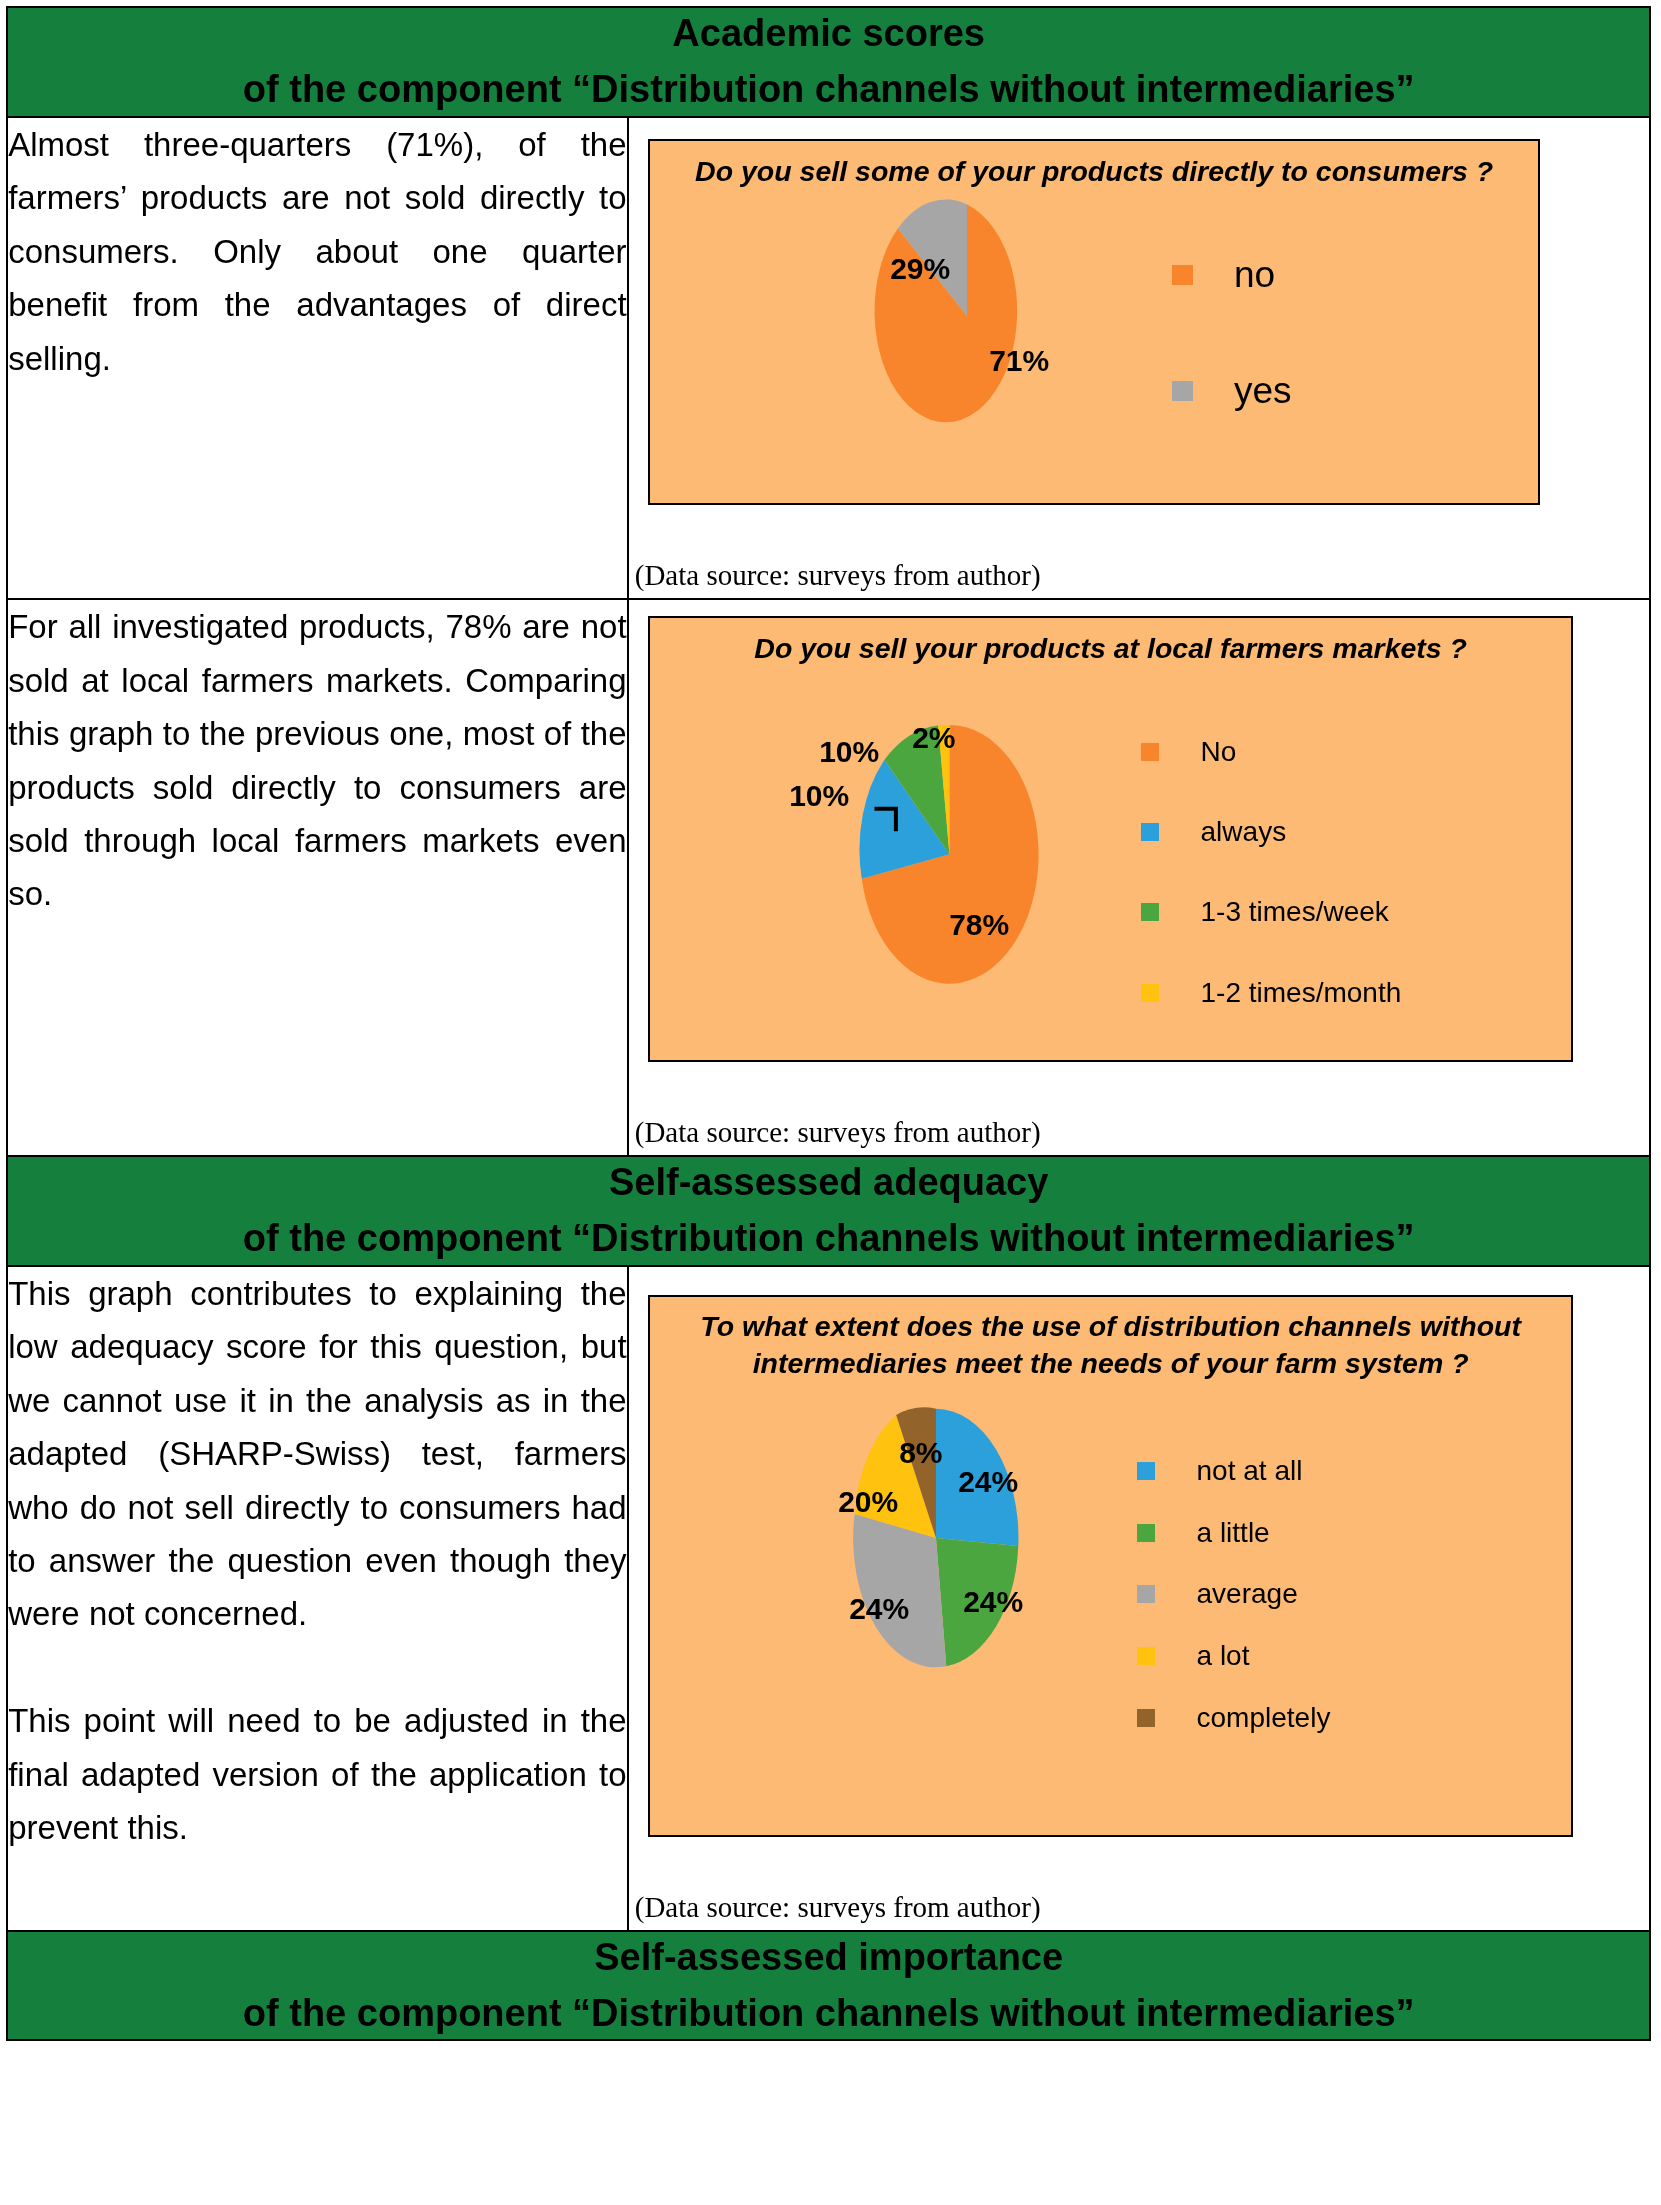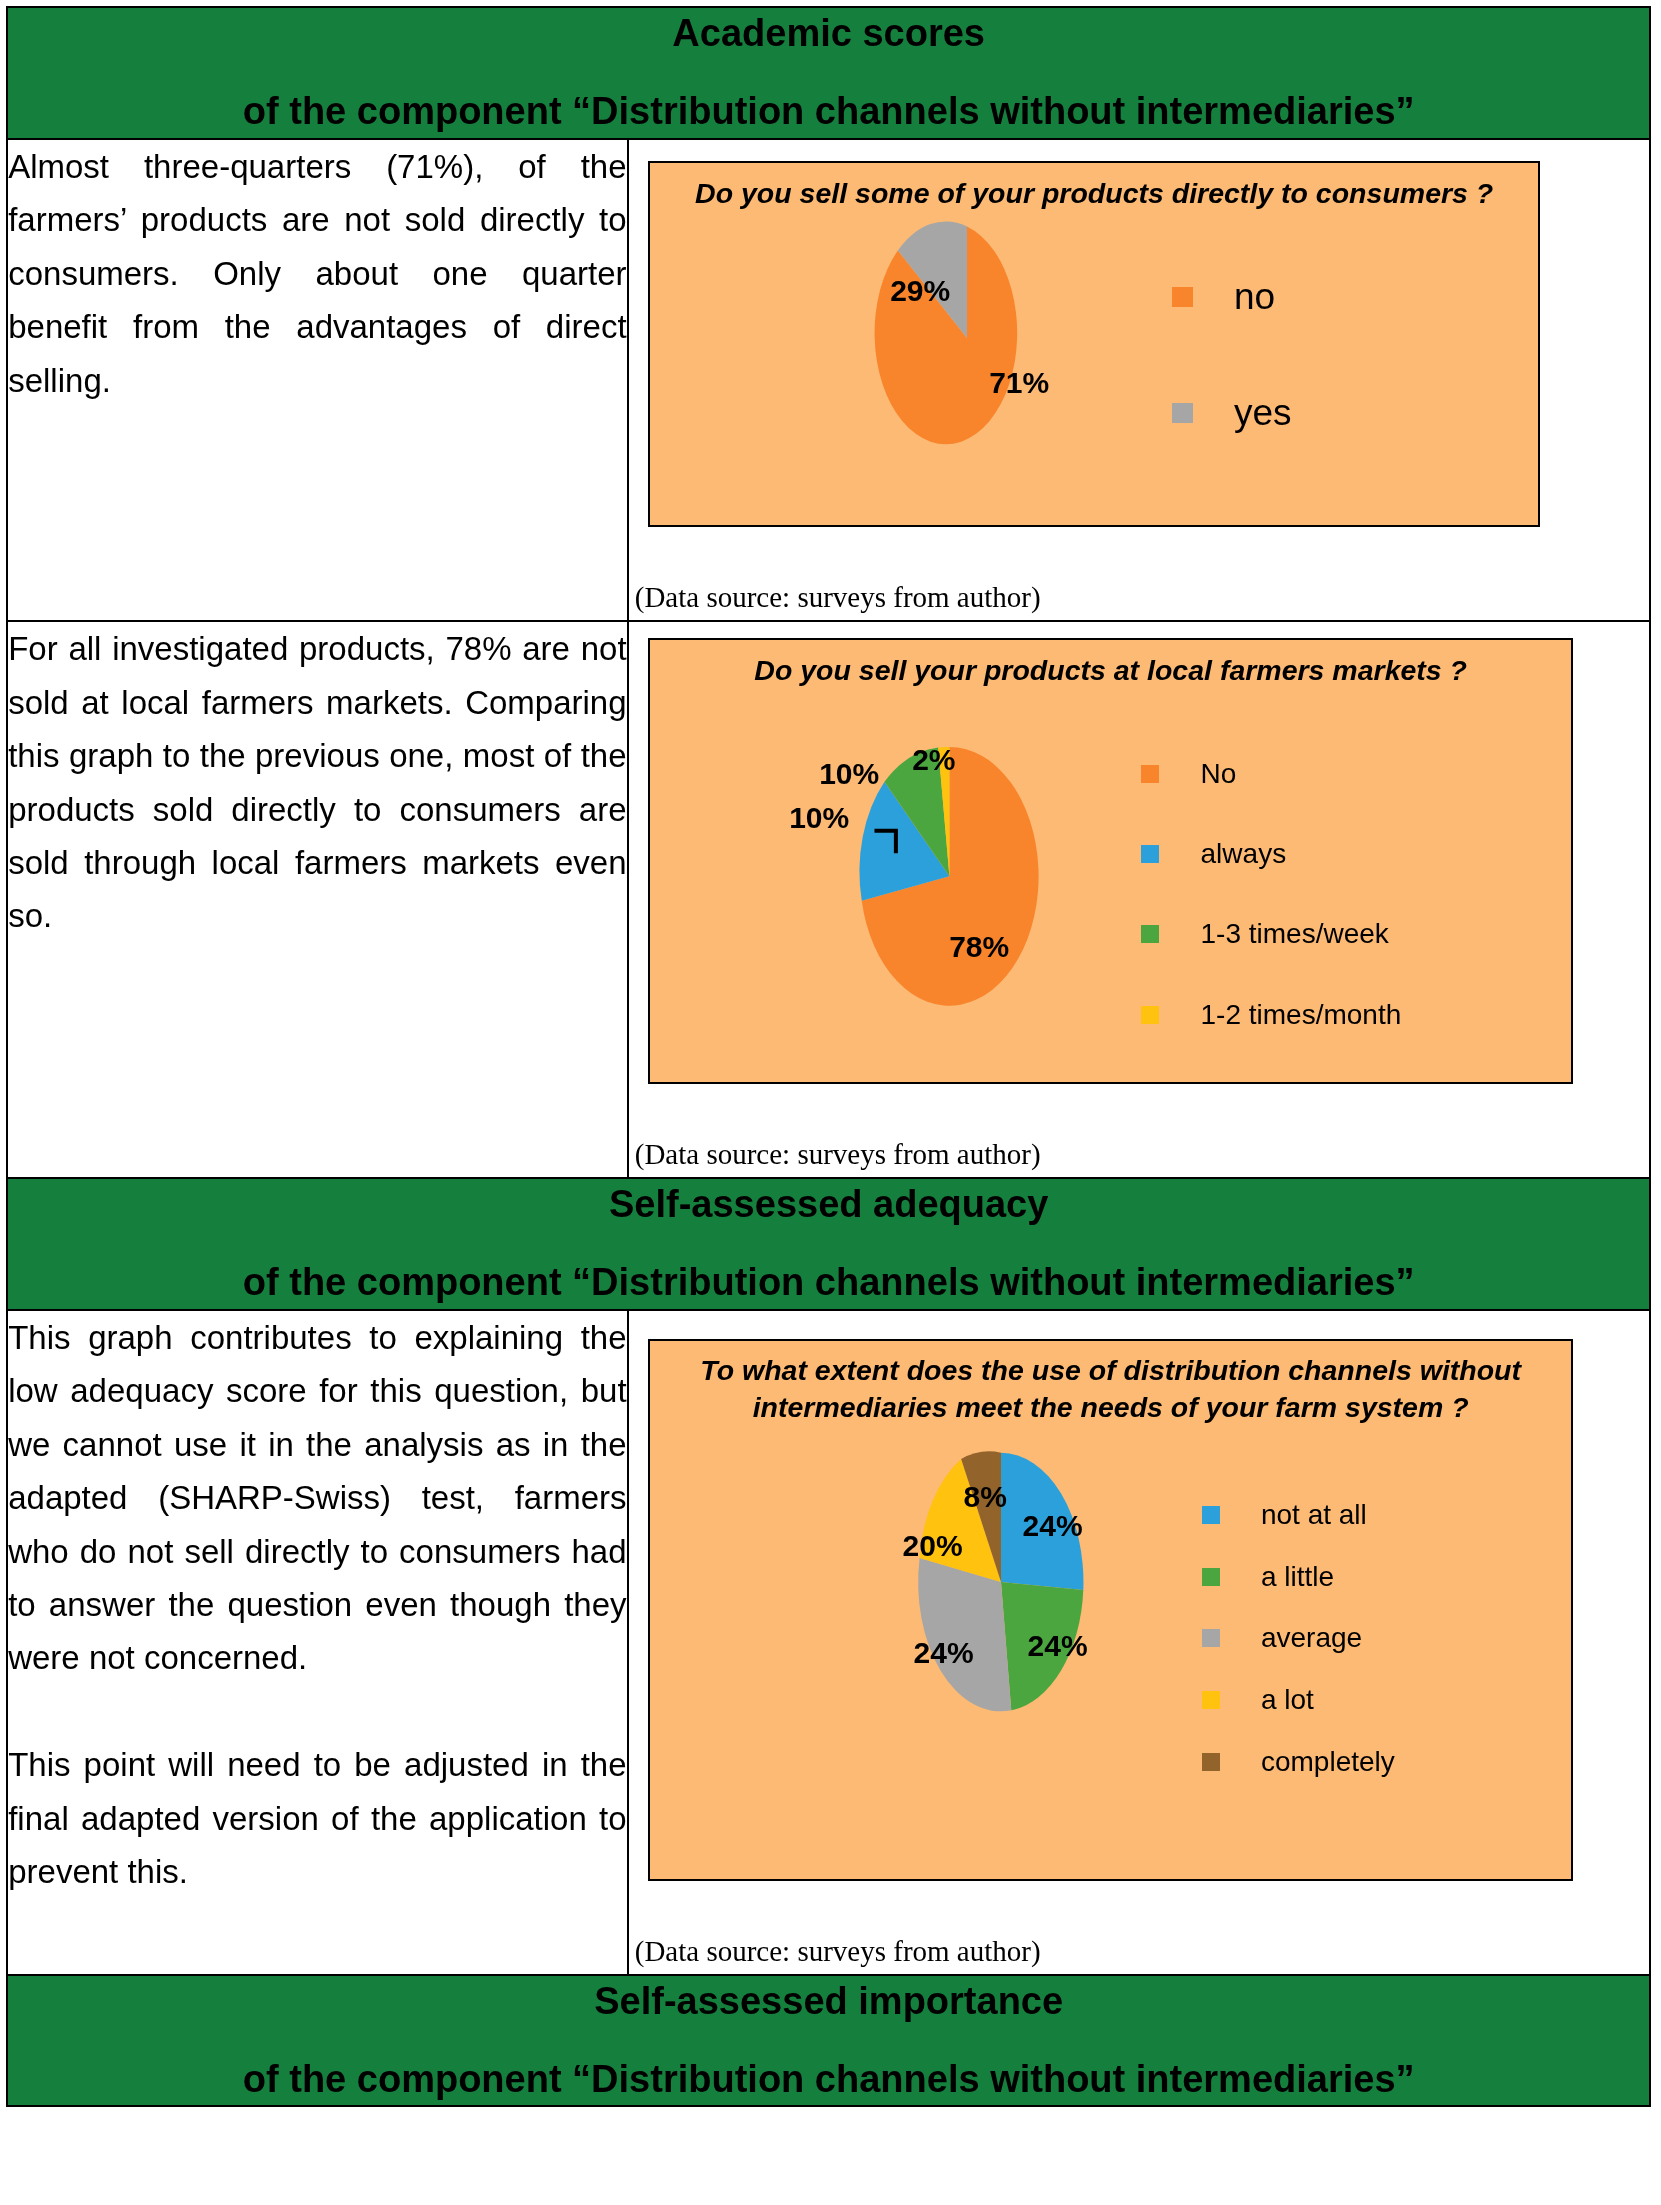--- a/index.html
+++ b/index.html
@@ -28,21 +28,21 @@
   
   .banner{
     background:#15803d;
     text-align:center;
     padding:15px 9px 19.6px 9px;
   }
   .banner .l1{
     font-size:38px;font-weight:bold;color:#000;line-height:1.35;
   }
   .banner .l2{
-    font-size:38px;font-weight:bold;color:#000;line-height:1.35;margin-top:27px;
+    font-size:38px;font-weight:bold;color:#000;line-height:1.35;margin-top:5px;
   }
 
   
   .narr{
     padding:13.4px 15px 13.4px 16px;
     font-size:33px;
     line-height:1.62;
     text-align:justify;
     text-justify:inter-word;
     color:#000;
@@ -211,21 +211,21 @@
   </tr>
 
   <tr>
     <td class="narr">
       <p>This graph contributes to explaining the low adequacy score for this question, but we cannot use it in the analysis as in the adapted (SHARP-Swiss) test, farmers who do not sell directly to consumers had to answer the question even though they were not concerned.</p>
       <p>This point will need to be adjusted in the final adapted version of the application to prevent this.</p>
     </td>
     <td class="chartcell">
       <div class="chartbox" style="margin:28px 76px 0 19.6px;height:542px;">
         <div class="ctitle">To what extent does the use of distribution channels without intermediaries meet the needs of your farm system ?</div>
-        <div class="cbody" style="height:312px;justify-content:center;">
+        <div class="cbody" style="padding-left:112px;height:312px;">
           <div class="pieWrap">
             <svg width="348" height="312" viewBox="0 0 780 700">
               <g transform="translate(390,350)">
 
                 <path d="M0,0 L0,-290 A185,290 0 0 1 184.6,18.2 Z" fill="#2BA0DB"></path>
 
                 <path d="M0,0 L184.6,18.2 A185,290 0 0 1 23.1,287.8 Z" fill="#4CA63F"></path>
 
                 <path d="M0,0 L23.1,287.8 A185,290 0 0 1 -182.6,-54.1 Z" fill="#A6A6A6"></path>
 

